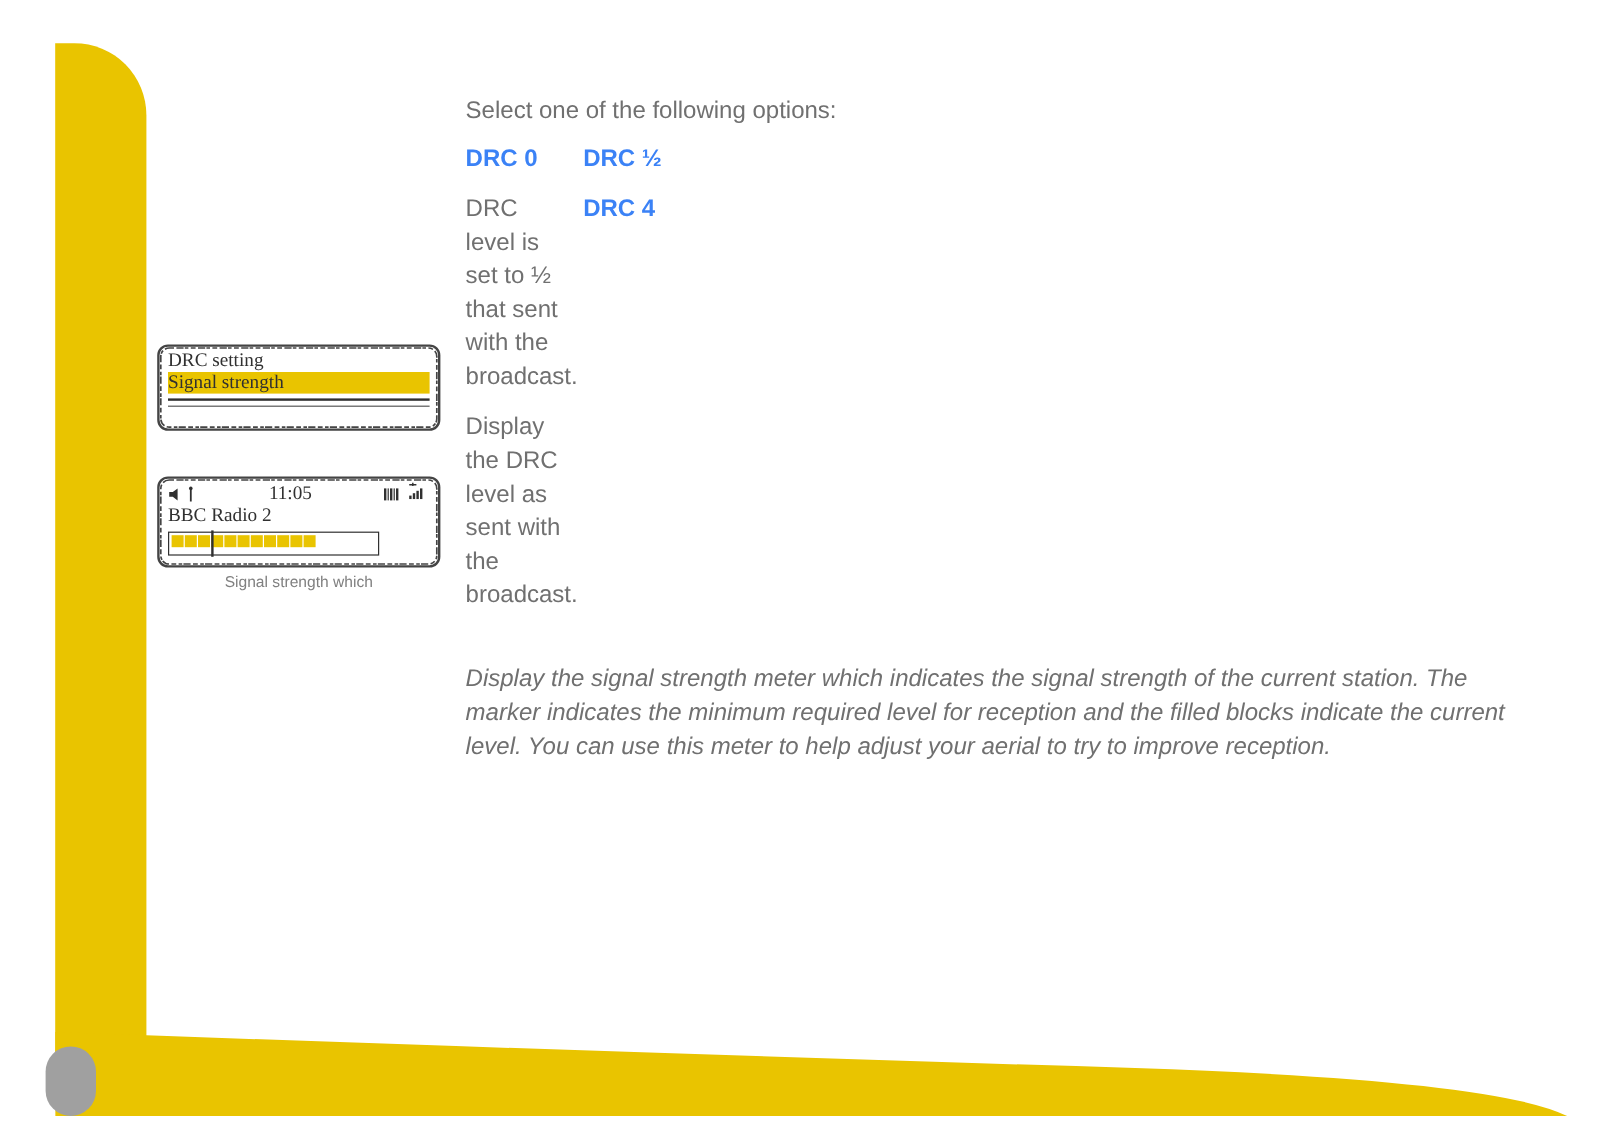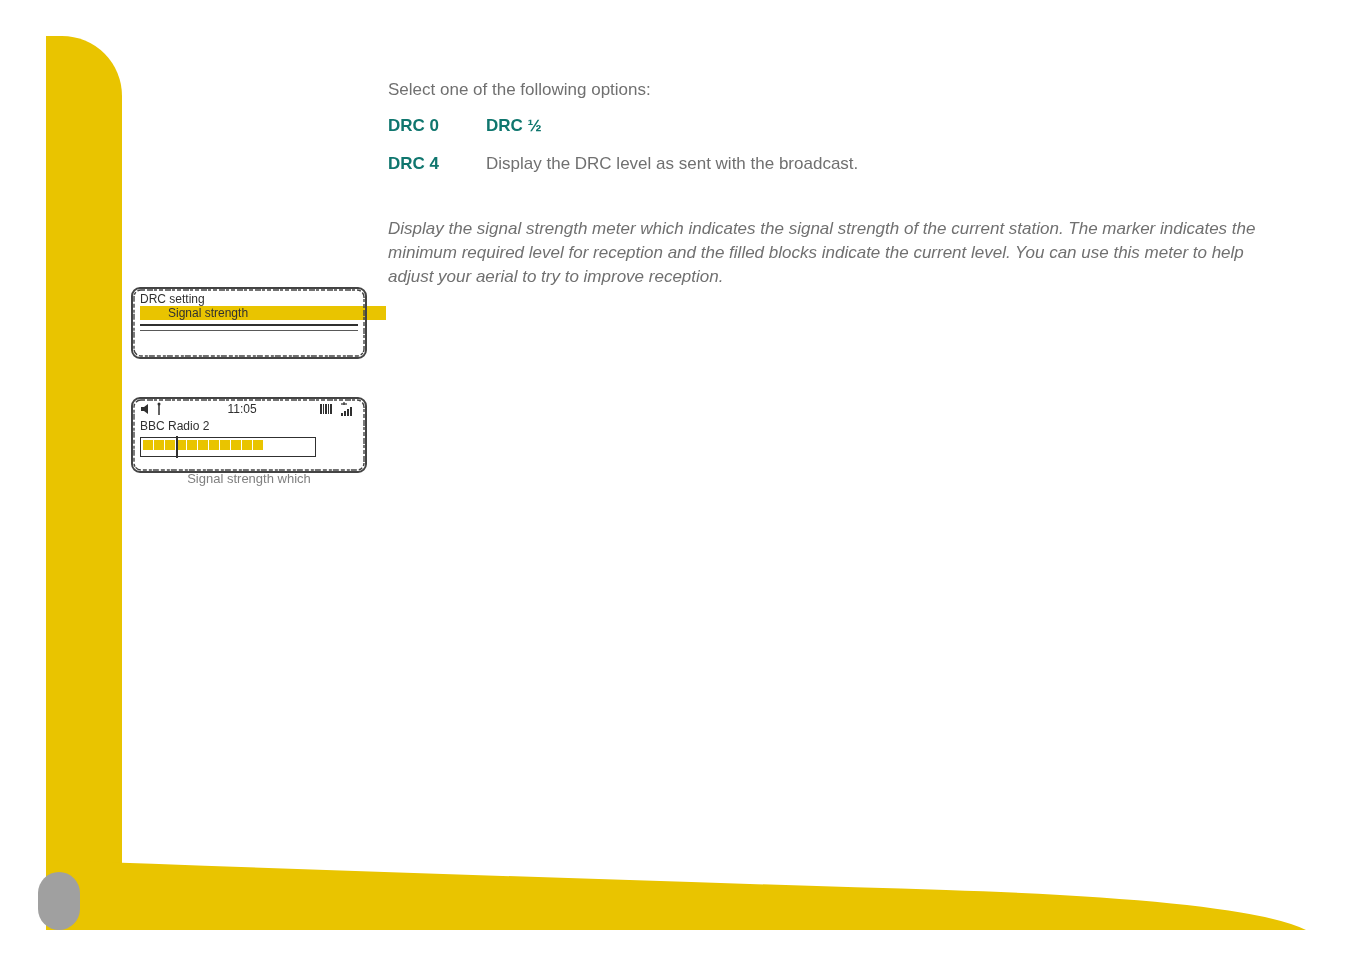--- a/index.html
+++ b/index.html
@@ -50,39 +50,39 @@
     border-radius: 22px;
     z-index: 5;
   }
 
   
   .content {
     position: absolute;
     left: 388px;
     top: 78px;
     width: 870px;
-    font-size: 17px;
+    font-size: 20px;
     line-height: 1.4;
     color: #707070;
   }
   .content p {
     margin: 0 0 12px 0;
   }
 
   .opt-table {
     display: grid;
     grid-template-columns: 90px 1fr;
     column-gap: 8px;
     row-gap: 14px;
     margin-top: 8px;
     margin-bottom: 42px;
   }
   .opt-name {
     font-weight: 700;
-    color: #0f766e;
+    color: #3b82f6;
   }
   .opt-desc {
     color: #707070;
   }
 
   .para2 {
     margin-top: 20px;
     font-style: italic;
   }
 
@@ -112,48 +112,48 @@
     stroke: #444;
     stroke-width: 2;
   }
   .lcd-frame rect.wobble {
     stroke-width: 1.4;
     stroke-dasharray: 4 2 6 1 3 2;
   }
 
   .lcd-inner {
     padding: 6px 10px 8px 10px;
-    font-family: Liberation Sans, sans-serif;
-    font-size: 12px;
+    font-family: Liberation Serif, serif;
+    font-size: 16px;
     color: #303030;
   }
   .lcd-inner .line {
     white-space: nowrap;
   }
   .lcd-inner .hl {
     background: #e9c400;
     color: #303030;
     display: inline-block;
     width: 100%;
-    padding-left: 28px;
   }
   .lcd-inner .sep {
     height: 2px;
     background: #303030;
     margin: 4px 0;
     width: 100%;
   }
   .lcd-inner .sep.thin {
     height: 1px;
     opacity: 0.8;
   }
 
   .lcd2-top {
     display: flex;
     justify-content: space-between;
+    align-items: center;
   }
   .icon {
     display: inline-block;
   }
   .spk-icon svg, .ant-icon svg, .bars-icon svg { display:block; }
 
   .meter-row {
     margin-top: 4px;
   }
   .meter {
@@ -206,20 +206,21 @@
 
 <div class="chip"></div>
 
 <div class="content">
   <p>Select one of the following options:</p>
 
   <div class="opt-table">
     <div class="opt-name">DRC 0</div>
 
     <div class="opt-name">DRC ½</div>
+    <div class="opt-desc">DRC level is set to ½ that sent with the broadcast.</div>
 
     <div class="opt-name">DRC 4</div>
     <div class="opt-desc">Display the DRC level as sent with the broadcast.</div>
   </div>
 
   <p class="para2">Display the signal strength meter which indicates the signal strength of the current station. The marker indicates the minimum required level for reception and the filled blocks indicate the current level. You can use this meter to help adjust your aerial to try to improve reception.</p>
 </div>
 
 <div class="lcd-col">
 

